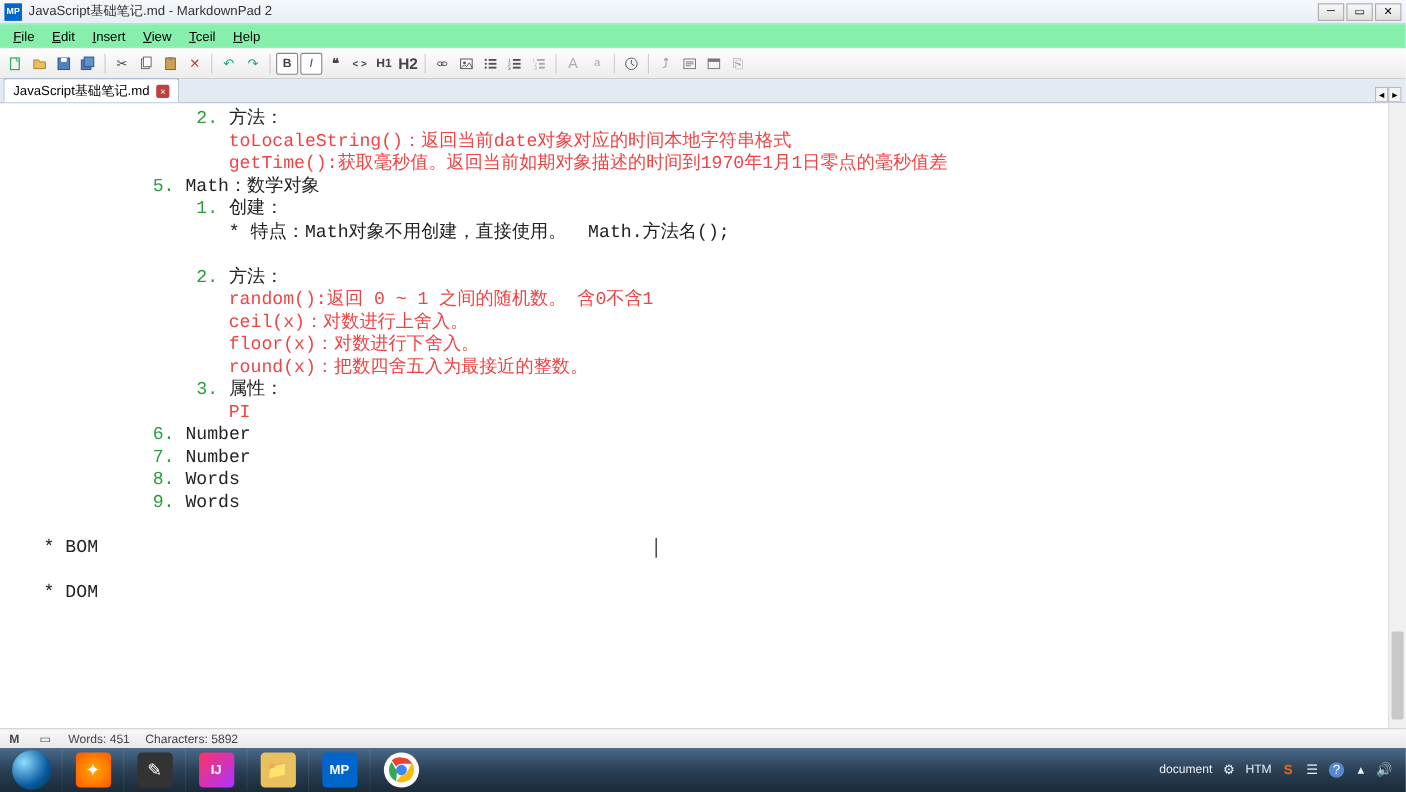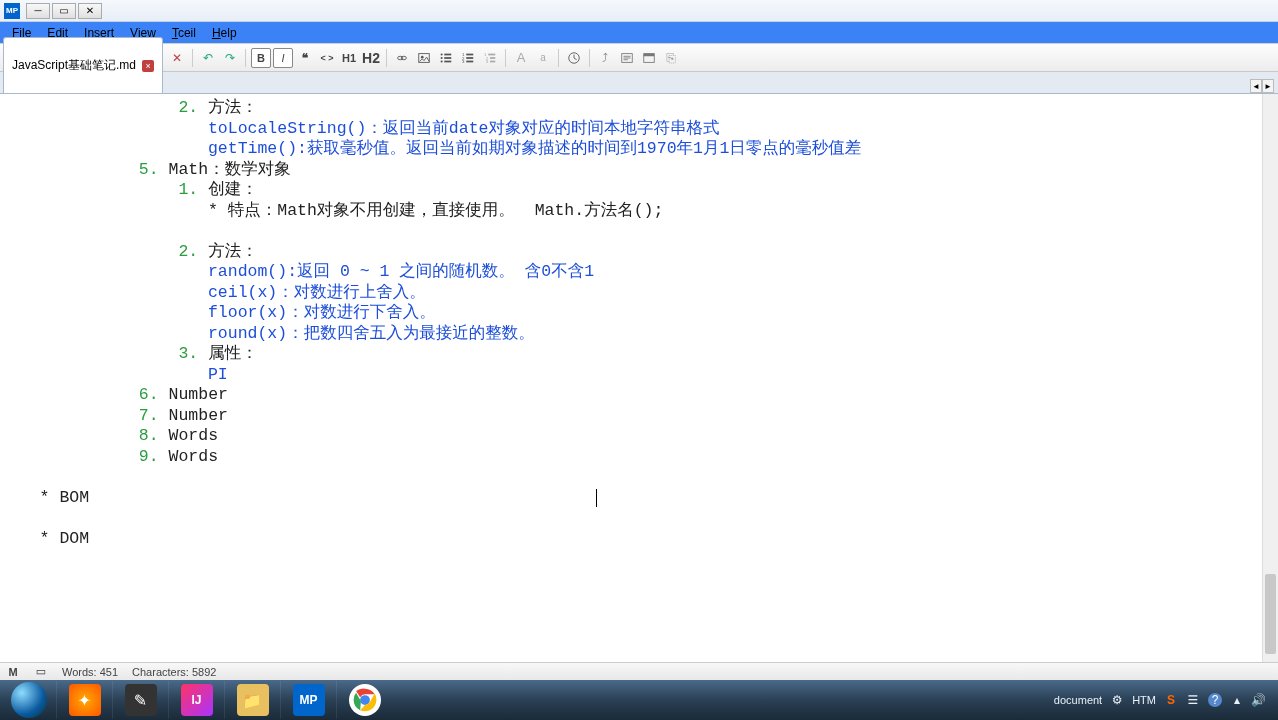--- a/index.html
+++ b/index.html
@@ -32,21 +32,21 @@
 .titlebar .win-btns { display: flex; gap: 2px; }
 .titlebar .win-btn {
   width: 24px; height: 16px;
   border: 1px solid #aaa;
   background: linear-gradient(#f8f8f8,#e0e0e0);
   display: flex; align-items: center; justify-content: center;
   font-size: 10px;
 }
 .menubar {
   height: 22px;
-  background: #3b82f6;
+  background: #86efac;
   display: flex;
   align-items: center;
   padding: 0 4px;
   border-bottom: 1px solid #d0d0d0;
 }
 .menubar .menu-item {
   padding: 2px 8px;
   font-size: 12px;
 }
 .menubar .menu-item .ul { text-decoration: underline; }
@@ -78,21 +78,21 @@
   display: flex;
   align-items: flex-end;
   padding-left: 3px;
   border-bottom: 1px solid #a8b8d0;
   position: relative;
 }
 .tabbar .tab {
   background: #fff;
   border: 1px solid #a8b8d0;
   border-bottom: none;
-  padding: 19px 8px;
+  padding: 2px 8px;
   font-size: 12px;
   display: flex;
   align-items: center;
   gap: 6px;
   border-radius: 3px 3px 0 0;
 }
 .tabbar .tab .close {
   width: 12px; height: 12px;
   background: #c04040;
   color: white;
@@ -120,21 +120,21 @@
   overflow: hidden;
 }
 .editor-inner {
   font-family: "Consolas","Courier New",monospace;
   font-size: 16.5px;
   line-height: 20.5px;
   white-space: pre;
   padding: 4px 0 0 0;
   color: #222;
 }
-.sc { color: #1d4ed8; }
+.sc { color: #ef4444; }
 .ln-num2 { color: #2a9d3f; display: inline-block; width: 20px; text-align: right; }
 .cursor {
   display: inline-block;
   width: 1px; height: 18px;
   background: #000;
   vertical-align: text-bottom;
   margin-left: 2px;
 }
 .vscroll {
   position: absolute;
@@ -207,20 +207,21 @@
   font-size: 11px;
   color: #e8f0f8;
 }
 .taskbar .tray .tray-icon { width: 14px; height: 14px; display: flex; align-items: center; justify-content: center; font-size: 12px; }
 </style>
 </head>
 <body>
 
 <div class="titlebar">
   <div class="app-icon">MP</div>
+  <div class="title">JavaScript基础笔记.md - MarkdownPad 2</div>
   <div class="win-btns">
     <div class="win-btn">─</div>
     <div class="win-btn">▭</div>
     <div class="win-btn">✕</div>
   </div>
 </div>
 
 <div class="menubar">
   <div class="menu-item"><span class="ul">F</span><span>ile</span></div>
   <div class="menu-item"><span class="ul">E</span><span>dit</span></div>

